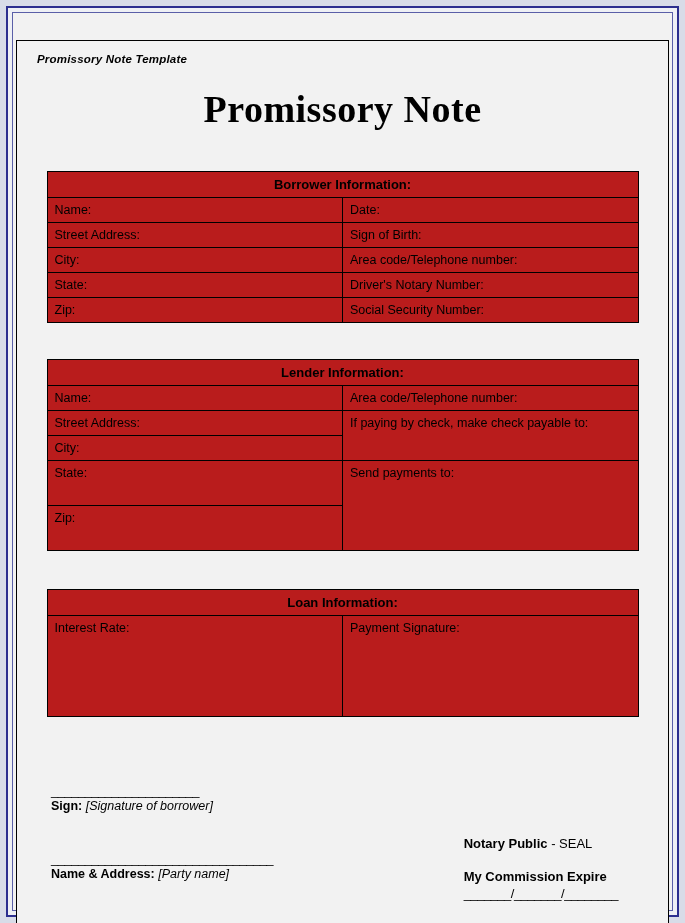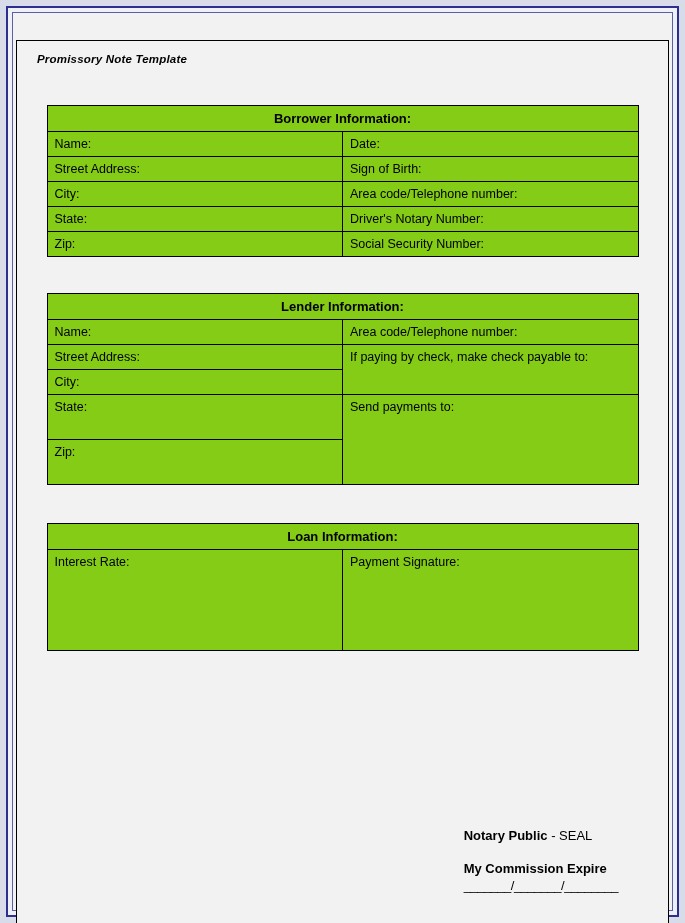--- a/index.html
+++ b/index.html
@@ -63,21 +63,21 @@
     font-weight: bold;
     color: #000;
     margin: 22px 0 0 0;
     letter-spacing: 0.5px;
   }
   .section {
     margin: 0 auto;
     width: 592px;
     border: 1px solid #000;
     border-collapse: collapse;
-    background: #84cc16;
+    background: #b91c1c;
     table-layout: fixed;
   }
   .sec-wrap-borrower { margin-top: 40px; }
   .sec-wrap-lender { margin-top: 36px; }
   .sec-wrap-loan { margin-top: 38px; }
   table.section td, table.section th {
     border: 1px solid #000;
     font-size: 12.5px;
     color: #000;
     padding: 5px 7px;
@@ -127,21 +127,21 @@
   .party-block {
     position: absolute;
     left: 20px;
     top: 90px;
     font-size: 12.5px;
     color: #000;
   }
   .notary-block {
     position: absolute;
     right: 36px;
-    top: 66px;
+    top: 74px;
     font-size: 13px;
     color: #000;
     text-align: left;
   }
   .notary-line { font-weight: bold; margin-bottom: 18px; }
   .notary-line .plain { font-weight: normal; }
   .commission { font-weight: bold; }
   .date-slots {
     margin-top: 2px;
     font-size: 13px;
@@ -151,20 +151,21 @@
 </head>
 <body>
 
 <div class="page-frame">
   <div class="frame-outer">
     <div class="frame-inner">
       <div class="doc">
 
         <div class="doc-label">Promissory Note Template</div>
 
+        <h1 class="doc-title">Promissory Note</h1>
 
         <div class="sec-wrap-borrower">
           <table class="section">
             <tbody>
                 <tr>
               <th class="sec-head" colspan="2">Borrower Information:</th>
             </tr>
             <tr>
               <td class="cell-left">Name:</td>
               <td class="cell-right">Date:</td>
@@ -226,21 +227,35 @@
             <tr class="loan-int">
               <td class="cell-left">Interest Rate:</td>
               <td class="cell-right">Payment Signature:</td>
             </tr>
           </tbody>
             </table>
         </div>
 
         <div class="footer">
 
-
+          <div class="sign-block">
+            <div class="sign-line">______________________</div>
+            <div class="sign-text">
+              <span>Sign:</span>
+              <span class="ital">[Signature of borrower]</span>
+            </div>
+          </div>
+
+          <div class="party-block">
+            <div class="sign-line">_________________________________</div>
+            <div class="sign-text">
+              <span>Name &amp; Address:</span>
+              <span class="ital">[Party name]</span>
+            </div>
+          </div>
 
           <div class="notary-block">
             <div class="notary-line">
               <span>Notary Public</span>
               <span class="plain">- SEAL</span>
             </div>
             <div class="commission">My Commission Expire</div>
             <div class="date-slots">_______/_______/________</div>
           </div>
 

